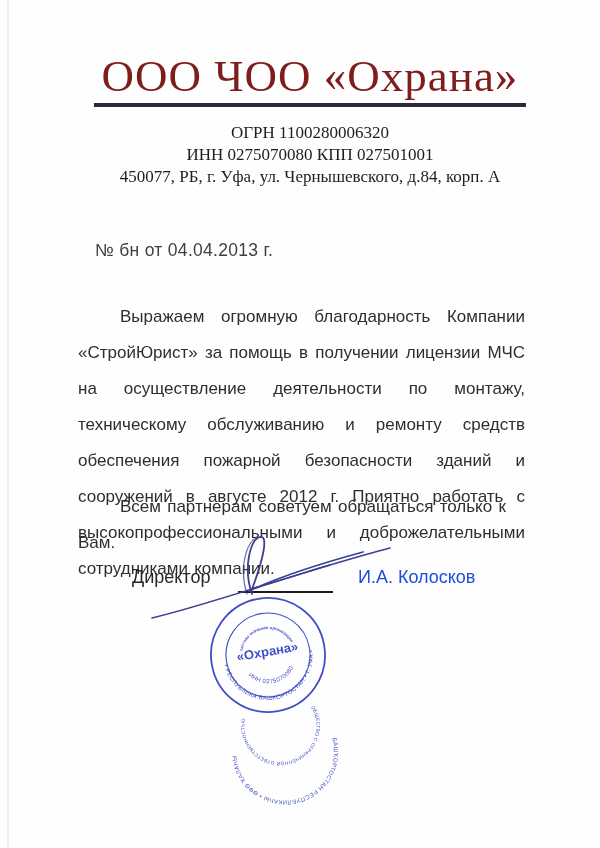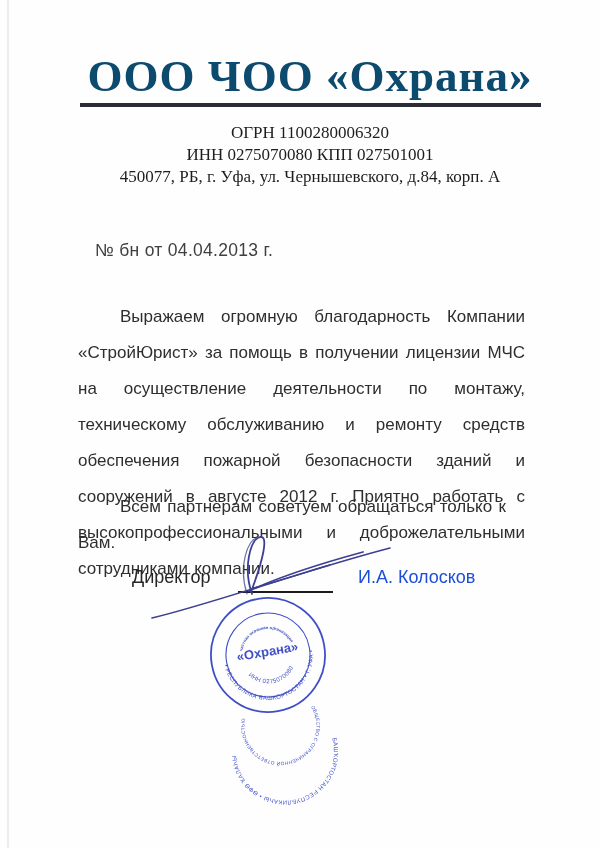--- a/index.html
+++ b/index.html
@@ -9,25 +9,24 @@
     font-family:"Liberation Sans", sans-serif;
   }
   .scan-edge{
     position:absolute;left:7px;top:0;width:2px;height:848px;
     background:#e9e9e5;opacity:.8;
   }
   .title-wrap{position:absolute;top:50px;left:10px;width:600px;text-align:center;}
   .title-text{
     display:inline-block;
     font-family:"Liberation Serif", serif;
-    font-size:45px;line-height:52px;color:#0c4a6e;
+    font-size:45px;line-height:52px;color:#7f1d1d;
     letter-spacing:1px;
     border-bottom:4px solid #2a2d38;
     padding:0 8px 1px 8px;
-    font-weight:bold;
   }
   .org-details{
     position:absolute;top:122px;left:10px;width:600px;text-align:center;
     font-family:"Liberation Serif", serif;
     font-size:17px;line-height:22px;color:#1d1d1d;
   }
   .ref-line{
     position:absolute;left:95px;top:240px;
     font-size:17.5px;color:#404040;letter-spacing:.3px;
   }

